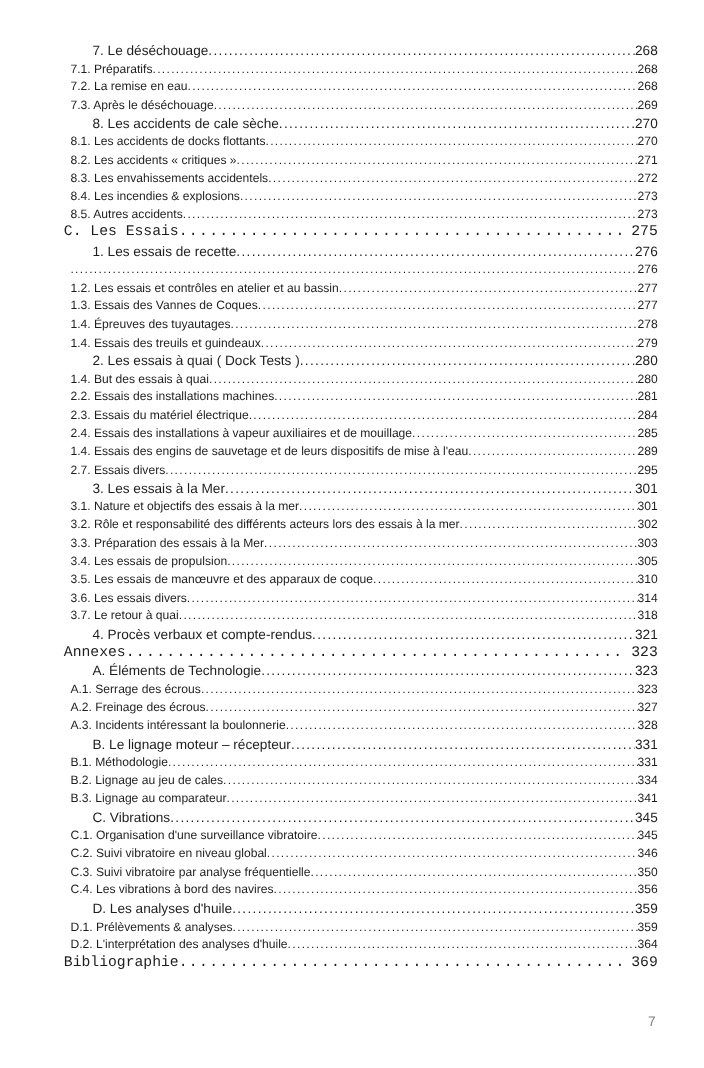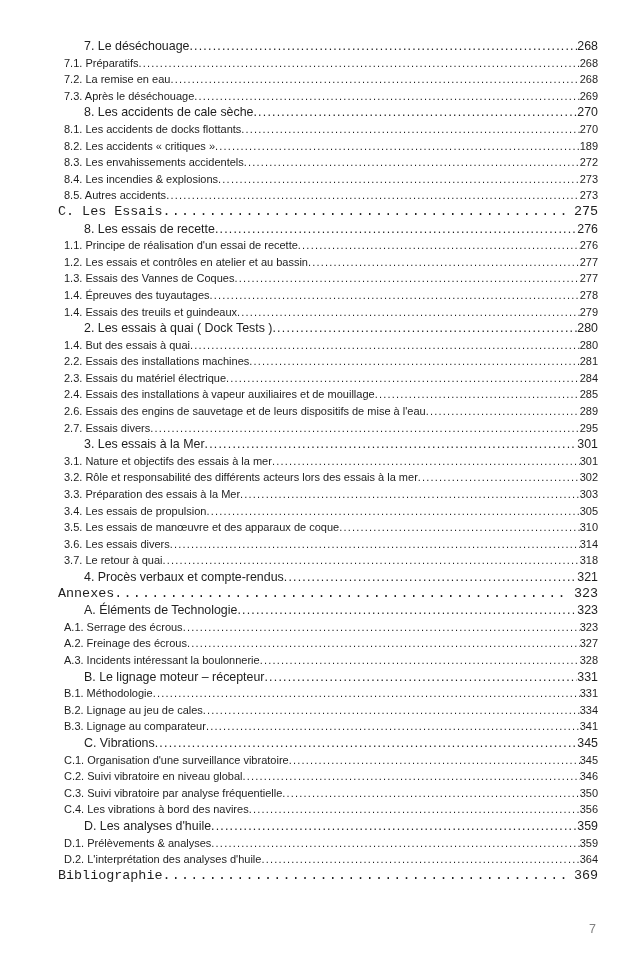--- a/index.html
+++ b/index.html
@@ -80,21 +80,21 @@
     <span class="pg">270</span>
   </div>
       <div class="row lvl2">
     <span class="title">8.1. Les accidents de docks flottants</span>
     <span class="dots"></span>
     <span class="pg">270</span>
   </div>
       <div class="row lvl2">
     <span class="title">8.2. Les accidents « critiques »</span>
     <span class="dots"></span>
-    <span class="pg">189</span>
+    <span class="pg">271</span>
   </div>
       <div class="row lvl2">
     <span class="title">8.3. Les envahissements accidentels</span>
     <span class="dots"></span>
     <span class="pg">272</span>
   </div>
       <div class="row lvl2">
     <span class="title">8.4. Les incendies &amp; explosions</span>
     <span class="dots"></span>
     <span class="pg">273</span>
@@ -103,26 +103,25 @@
     <span class="title">8.5. Autres accidents</span>
     <span class="dots"></span>
     <span class="pg">273</span>
   </div>
       <div class="row lvl0">
     <span class="title">C. Les Essais</span>
     <span class="dots"></span>
     <span class="pg">275</span>
   </div>
       <div class="row lvl1">
-    <span class="title">8. Les essais de recette</span>
+    <span class="title">1. Les essais de recette</span>
     <span class="dots"></span>
     <span class="pg">276</span>
   </div>
       <div class="row lvl2">
-    <span class="title">1.1. Principe de réalisation d'un essai de recette</span>
     <span class="dots"></span>
     <span class="pg">276</span>
   </div>
       <div class="row lvl2">
     <span class="title">1.2. Les essais et contrôles en atelier et au bassin</span>
     <span class="dots"></span>
     <span class="pg">277</span>
   </div>
       <div class="row lvl2">
     <span class="title">1.3. Essais des Vannes de Coques</span>
@@ -158,21 +157,21 @@
     <span class="title">2.3. Essais du matériel électrique</span>
     <span class="dots"></span>
     <span class="pg">284</span>
   </div>
       <div class="row lvl2">
     <span class="title">2.4. Essais des installations à vapeur auxiliaires et de mouillage</span>
     <span class="dots"></span>
     <span class="pg">285</span>
   </div>
       <div class="row lvl2">
-    <span class="title">2.6. Essais des engins de sauvetage et de leurs dispositifs de mise à l'eau</span>
+    <span class="title">1.4. Essais des engins de sauvetage et de leurs dispositifs de mise à l'eau</span>
     <span class="dots"></span>
     <span class="pg">289</span>
   </div>
       <div class="row lvl2">
     <span class="title">2.7. Essais divers</span>
     <span class="dots"></span>
     <span class="pg">295</span>
   </div>
       <div class="row lvl1">
     <span class="title">3. Les essais à la Mer</span>

